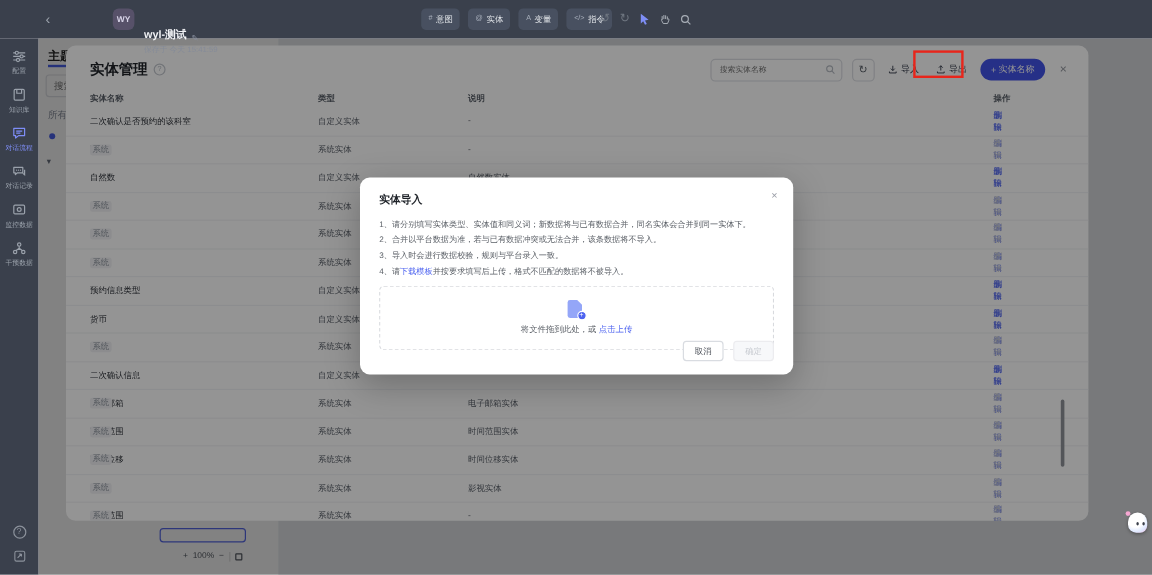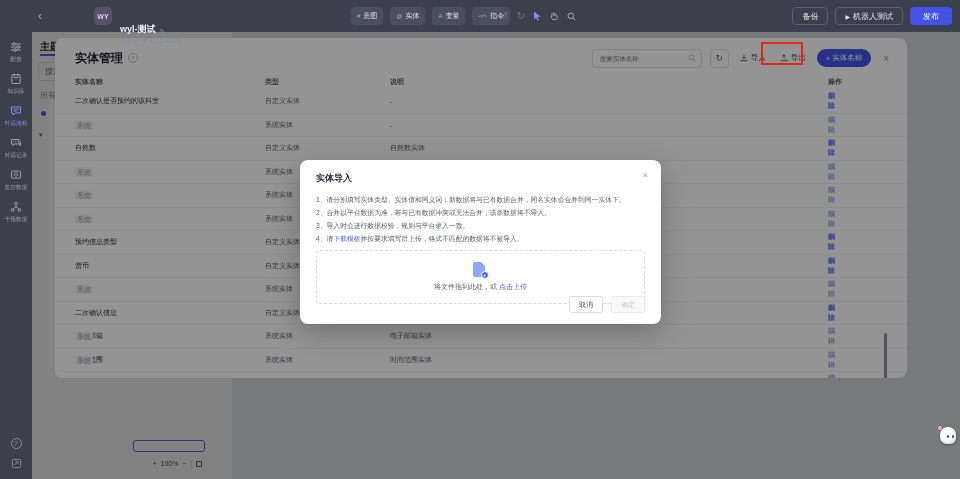--- a/index.html
+++ b/index.html
@@ -47,21 +47,21 @@
   .tree-caret { position:absolute; left:7px; top:99px; font-size:7px; color:#6b7280; }
   .canvas-node { position:absolute; left:101px; top:408px; width:72px; height:12px; background:#fff; border:1px solid #5b6cf0; border-radius:3px; z-index:1; }
   .canvas-zoom { position:absolute; left:116px; top:425px; width:58px; height:13px; background:#fff; border-radius:3px; z-index:1; display:flex; align-items:center; justify-content:center; gap:4px; font-size:7px; color:#555a63; }
   .canvas-zoom .zbox { width:6px; height:6px; border:1px solid #555a63; border-radius:1px; }
   .canvas-zoom .zdiv { width:1px; height:8px; background:#e0e0e0; }
 
   .overlay-a { position:absolute; inset:0; background:rgba(0,0,0,.12); z-index:2; }
   .overlay-b { position:absolute; inset:0; background:rgba(0,0,0,.42); z-index:4; }
 
   
-  .panel { position:absolute; left:23px; top:6px; width:852px; height:340px; background:#fff; border-radius:8px; z-index:3; overflow:hidden; }
+  .panel { position:absolute; left:23px; top:6px; width:852px; height:396px; background:#fff; border-radius:8px; z-index:3; overflow:hidden; }
   .panel-header { position:absolute; left:0; top:8px; width:100%; height:24px; display:flex; align-items:center; padding:0 18px 0 20px; }
   .panel-title { font-size:12px; font-weight:bold; color:#1f2329; }
   .help-circle { margin-left:5px; width:10px; height:10px; border:1px solid #c4c8cf; border-radius:50%; color:#b5bac2; font-size:6px; display:flex; align-items:center; justify-content:center; }
   .ph-right { margin-left:auto; display:flex; align-items:center; gap:8px; }
   .entity-search { width:110px; height:19px; border:1px solid #dcdee3; border-radius:4px; font-size:6.5px; padding:0 18px 0 7px; color:#333; background:#fff; }
   .search-wrap { position:relative; display:flex; align-items:center; }
   .search-wrap svg { position:absolute; right:6px; }
   .icon-btn { width:19px; height:19px; border:1px solid #dcdee3; border-radius:4px; background:#fff; display:flex; align-items:center; justify-content:center; font-size:9px; color:#5a6068; cursor:pointer; }
   .flat-btn { display:flex; align-items:center; gap:3px; font-size:7.5px; color:#3c4250; cursor:pointer; padding:0 3px; }
   .pill-btn { height:18px; padding:0 9px; background:#4353e8; color:#fff; font-size:7.5px; border-radius:10px; display:flex; align-items:center; gap:2px; cursor:pointer; }
@@ -76,21 +76,21 @@
   .cell-name { left:20px; color:#2b2f36; display:flex; align-items:center; gap:4px; white-space:nowrap; }
   .badge { font-size:5.5px; background:#f1f2f5; color:#9298a2; border-radius:2px; padding:1px 2px; line-height:1; }
   .cell-type { left:210px; color:#595f68; }
   .cell-desc { left:335px; color:#595f68; }
   .cell-ops { left:773px; display:flex; gap:10px; }
   .op-link { font-size:7px; color:#4d63f0; cursor:pointer; text-decoration:none; }
   .op-link.disabled { color:#c6c9d0; cursor:default; }
   .scroll-thumb { position:absolute; left:829px; top:295px; width:3px; height:56px; background:#8f939a; border-radius:2px; }
 
   
-  .modal { position:absolute; left:300px; top:160px; width:361px; height:164px; background:#fff; border-radius:8px; z-index:6; box-shadow:0 8px 28px rgba(0,0,0,.25); padding:12px 16px; }
+  .modal { position:absolute; left:300px; top:148px; width:361px; height:164px; background:#fff; border-radius:8px; z-index:6; box-shadow:0 8px 28px rgba(0,0,0,.25); padding:12px 16px; }
   .modal-title { font-size:9px; font-weight:bold; color:#1f2329; }
   .modal-close { position:absolute; right:13px; top:10px; font-size:9px; color:#9b9fa8; cursor:pointer; }
   .instructions { margin-top:8px; }
   .ins-line { font-size:6.8px; color:#5a5f66; line-height:13px; white-space:nowrap; }
   .link { color:#4d63f0; cursor:pointer; }
   .upload { margin-top:5px; width:329px; height:54px; border:1px dashed #d8dade; border-radius:4px; display:flex; flex-direction:column; align-items:center; justify-content:center; gap:3px; cursor:pointer; }
   .doc-wrap { position:relative; width:16px; height:17px; }
   .doc { position:absolute; left:0; top:0; width:12px; height:15px; background:#94a6f8; border-radius:2px; }
   .doc::after { content:""; position:absolute; right:0; top:0; border-style:solid; border-width:0 4px 4px 0; border-color:transparent #fff transparent transparent; }
   .doc-badge { position:absolute; right:0; bottom:0; width:8px; height:8px; background:#4d63f0; border-radius:50%; border:1px solid #fff; color:#fff; font-size:6px; line-height:6px; text-align:center; }
@@ -152,32 +152,20 @@
       <svg width="9" height="10" viewBox="0 0 10 10">
           <path d="M2 5 V2.5 M3.6 4.5 V1.5 M5.2 4.5 V1.8 M6.8 5 V2.8 M2 5 q-1 0 -.5 1.2 L3 9 H7 L8.3 5.8 q.4-1-.6-1.2" fill="none" stroke="#a9afb8" stroke-width="0.9" stroke-linecap="round"></path>
         </svg>
     </span>
     <span class="tool">
       <svg width="9" height="9" viewBox="0 0 9 9">
           <circle cx="3.8" cy="3.8" r="2.8" fill="none" stroke="#a9afb8"></circle>
           <path d="M6 6 L8.3 8.3" stroke="#a9afb8"></path>
         </svg>
     </span>
-  </div>
-  <div class="tb-right">
-    <div class="ghost-btn">
-      <span>备份</span>
-    </div>
-    <div class="ghost-btn">
-      <span class="play">▶</span>
-      <span>机器人测试</span>
-    </div>
-    <div class="primary-btn">
-      <span>发布</span>
-    </div>
   </div>
 </div>
 
 <div class="sidebar">
   <div class="side-item">
     <svg width="12" height="12" viewBox="0 0 12 12">
         <path d="M1 3h10M1 6h10M1 9h10" stroke="currentColor" fill="none"></path>
         <circle cx="4" cy="3" r="1.3" fill="#3a404c" stroke="currentColor"></circle>
         <circle cx="8" cy="6" r="1.3" fill="#3a404c" stroke="currentColor"></circle>
         <circle cx="5" cy="9" r="1.3" fill="#3a404c" stroke="currentColor"></circle>

